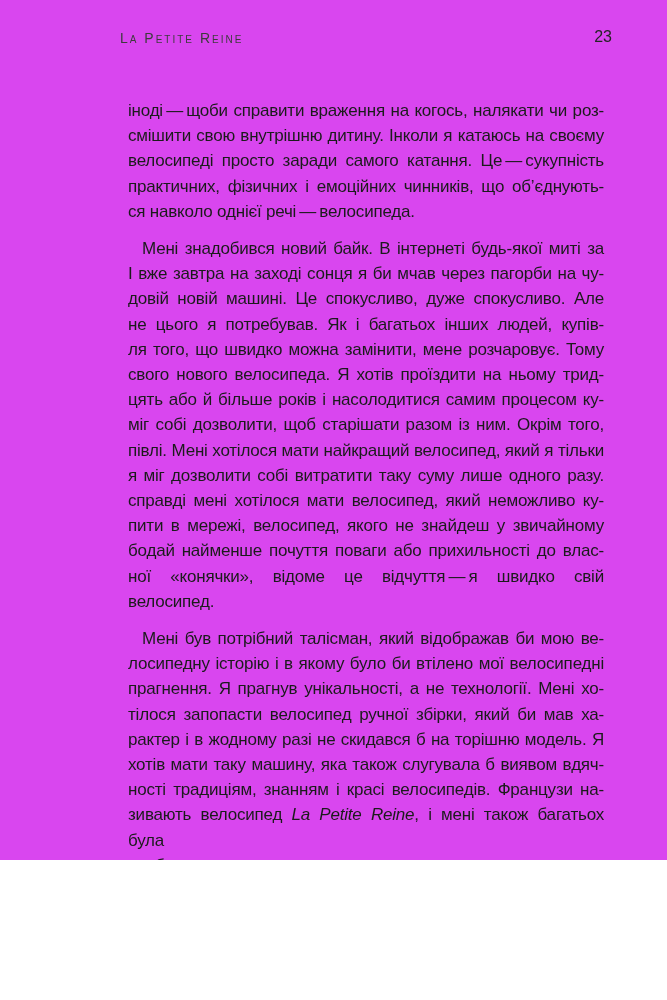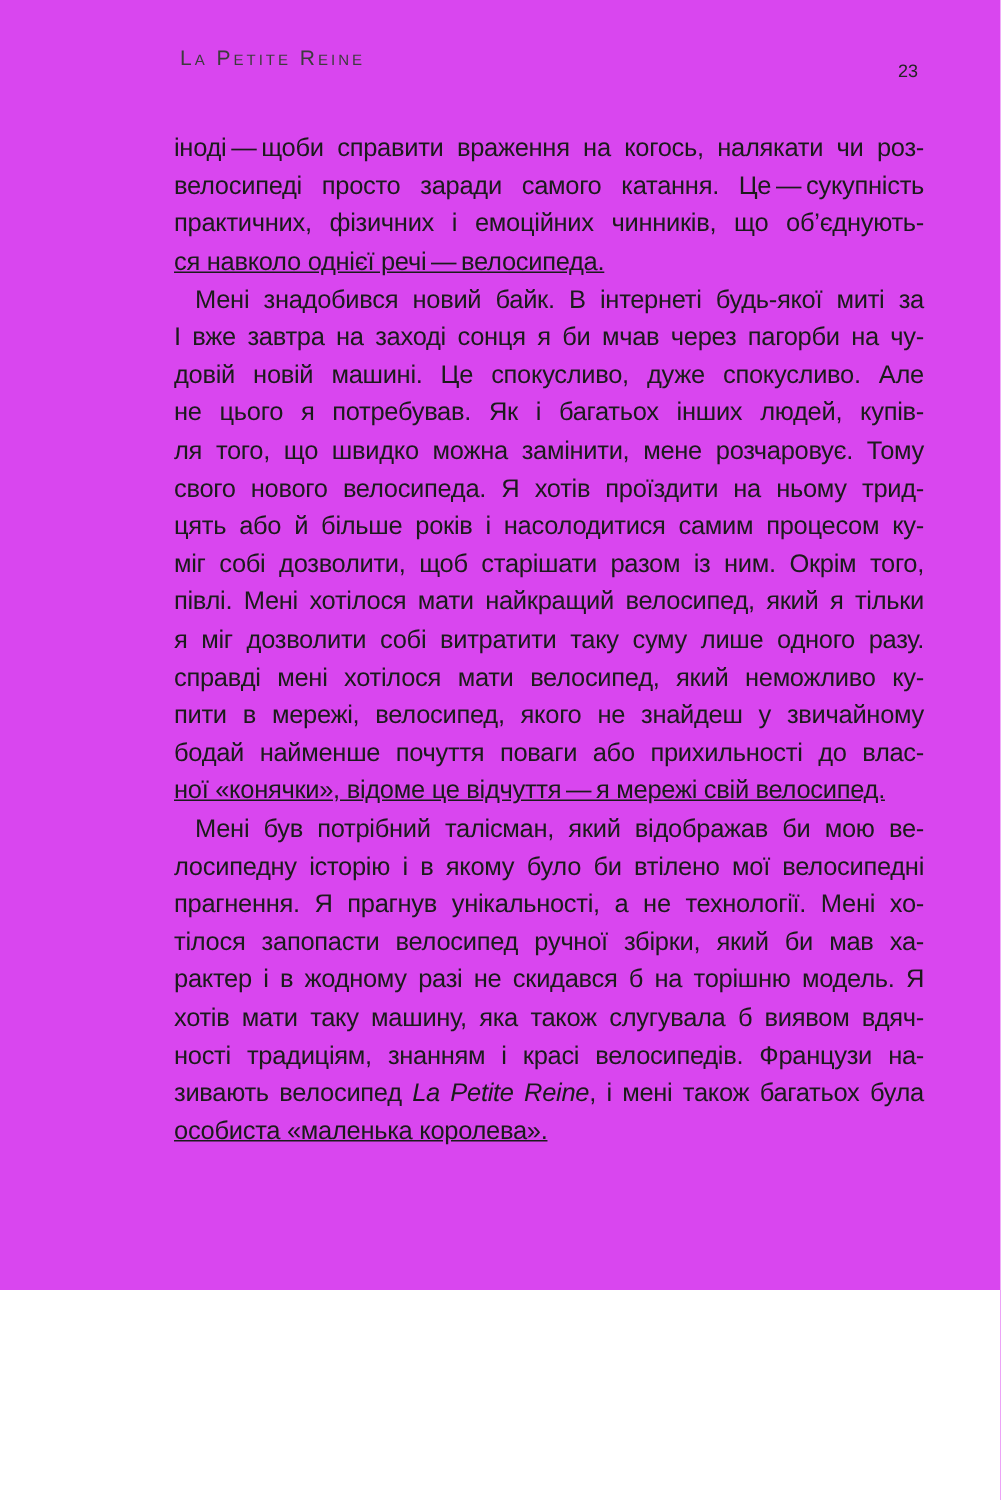--- a/index.html
+++ b/index.html
@@ -22,81 +22,81 @@
     top: 30px;
     font-size: 14px;
     font-variant: small-caps;
     letter-spacing: 2px;
     color: #3c3c3c;
     white-space: nowrap;
   }
   #page-number {
     position: absolute;
     right: 55px;
-    top: 40px;
-    font-size: 12px;
+    top: 28px;
+    font-size: 16px;
     color: #242424;
   }
   #text-block {
     position: absolute;
     left: 116px;
     top: 86px;
     width: 500px;
   }
   .paragraph {
-    margin: 0;
+    margin: 12px;
     padding: 0;
   }
   .line {
     font-size: 17px;
     line-height: 25.2px;
     letter-spacing: -0.2px;
     text-align: justify;
     text-align-last: justify;
     white-space: normal;
   }
   .line.last {
     text-align-last: left;
-    text-decoration: underline;
   }
   .line.indent {
     text-indent: 14px;
   }
   .italic {
     font-style: italic;
   }
 </style>
 </head>
 <body>
 
 <div id="book-page">
   <div id="running-head">La Petite Reine</div>
   <div id="page-number">23</div>
   <div id="text-block">
       <div class="paragraph">
         <div class="line">іноді — щоби справити враження на когось, налякати чи роз-</div>
+        <div class="line">смішити свою внутрішню дитину. Інколи я катаюсь на своєму</div>
         <div class="line">велосипеді просто заради самого катання. Це — сукупність</div>
         <div class="line">практичних, фізичних і емоційних чинників, що об’єднують-</div>
         <div class="line last">ся навколо однієї речі — велосипеда.</div>
       </div>
       <div class="paragraph">
         <div class="line indent">Мені знадобився новий байк. В інтернеті будь-якої миті за</div>
         <div class="line">І вже завтра на заході сонця я би мчав через пагорби на чу-</div>
         <div class="line">довій новій машині. Це спокусливо, дуже спокусливо. Але</div>
         <div class="line">не цього я потребував. Як і багатьох інших людей, купів-</div>
         <div class="line">ля того, що швидко можна замінити, мене розчаровує. Тому</div>
         <div class="line">свого нового велосипеда. Я хотів проїздити на ньому трид-</div>
         <div class="line">цять або й більше років і насолодитися самим процесом ку-</div>
         <div class="line">міг собі дозволити, щоб старішати разом із ним. Окрім того,</div>
         <div class="line">півлі. Мені хотілося мати найкращий велосипед, який я тільки</div>
         <div class="line">я міг дозволити собі витратити таку суму лише одного разу.</div>
         <div class="line">справді мені хотілося мати велосипед, який неможливо ку-</div>
         <div class="line">пити в мережі, велосипед, якого не знайдеш у звичайному</div>
         <div class="line">бодай найменше почуття поваги або прихильності до влас-</div>
-        <div class="line last">ної «конячки», відоме це відчуття — я мережі свій велосипед.</div>
+        <div class="line last">ної «конячки», відоме це відчуття — я швидко свій велосипед.</div>
       </div>
       <div class="paragraph">
         <div class="line indent">Мені був потрібний талісман, який відображав би мою ве-</div>
         <div class="line">лосипедну історію і в якому було би втілено мої велосипедні</div>
         <div class="line">прагнення. Я прагнув унікальності, а не технології. Мені хо-</div>
         <div class="line">тілося запопасти велосипед ручної збірки, який би мав ха-</div>
         <div class="line">рактер і в жодному разі не скидався б на торішню модель. Я</div>
         <div class="line">хотів мати таку машину, яка також слугувала б виявом вдяч-</div>
         <div class="line">ності традиціям, знанням і красі велосипедів. Французи на-</div>
         <div class="line"><span>зивають велосипед </span><span class="italic">La Petite Reine</span><span>, і мені також багатьох була</span></div>

